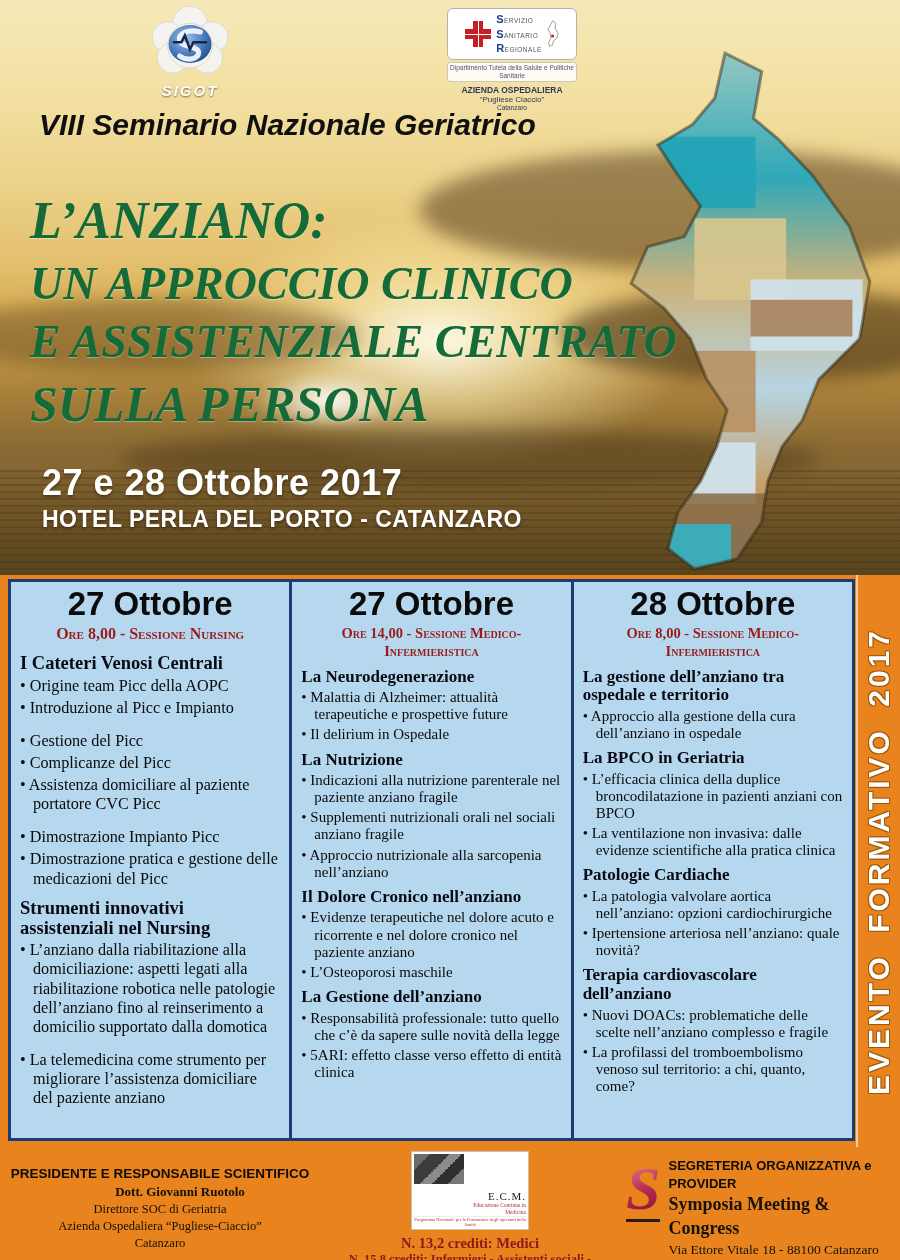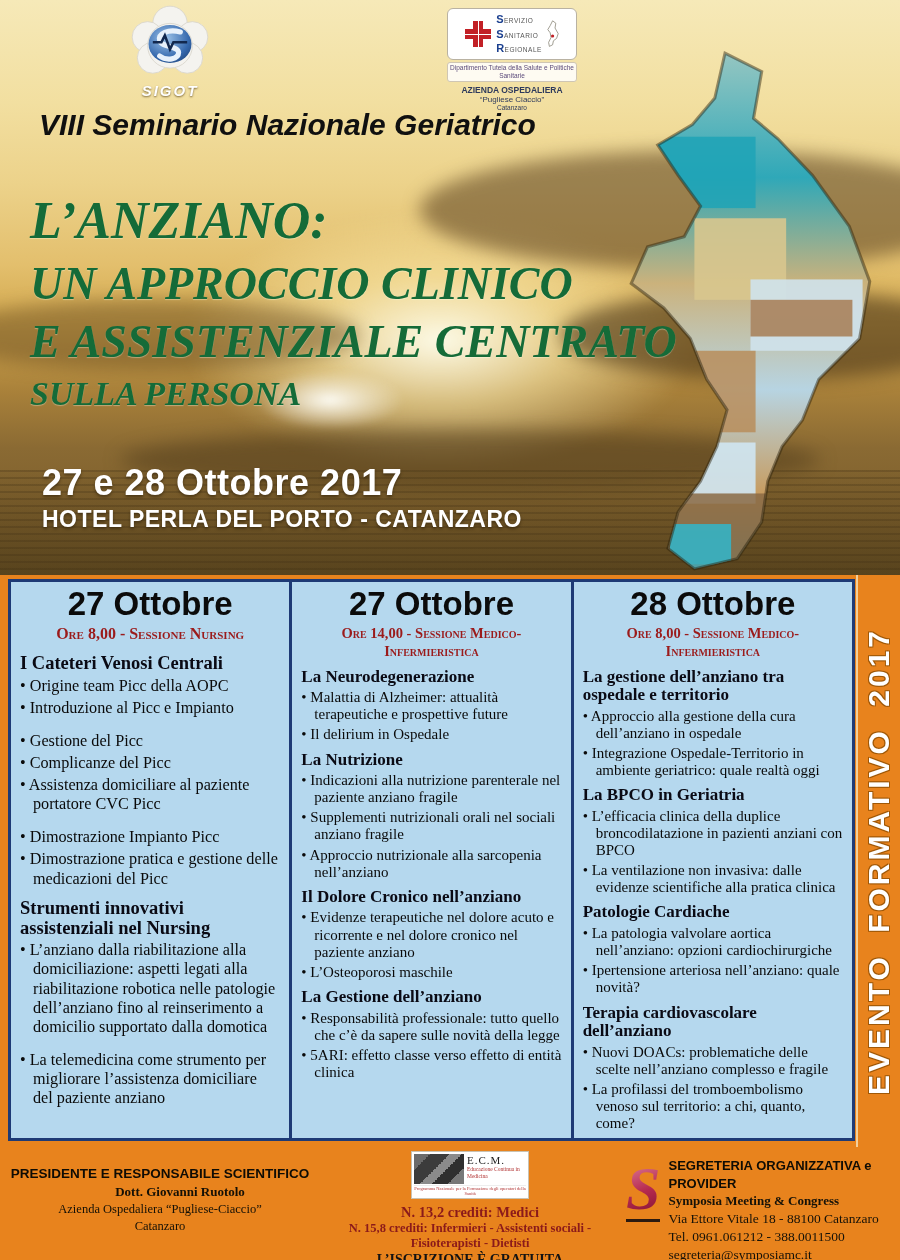--- a/index.html
+++ b/index.html
@@ -21,21 +21,21 @@
   .cloud.c3{left:560px;top:290px;width:420px;height:90px;background:rgba(70,50,24,.6);}
   .cloud.c4{left:120px;top:430px;width:700px;height:60px;background:rgba(78,57,26,.5);}
   .sea{position:absolute;left:0;top:470px;width:900px;height:105px;
     background:repeating-linear-gradient(180deg,rgba(60,44,18,.25) 0 2px,rgba(0,0,0,0) 2px 7px),
     linear-gradient(180deg,rgba(110,85,38,.2),rgba(70,53,22,.55));}
 
   
   .calabria{position:absolute;left:565px;top:45px;}
 
   
-  .sigot{position:absolute;left:122px;top:4px;width:96px;text-align:center;}
+  .sigot{position:absolute;left:142px;top:4px;width:96px;text-align:center;}
   .sigot-label{font-family:"Liberation Sans",sans-serif;font-weight:bold;font-style:italic;
     color:#fff;font-size:15px;letter-spacing:2px;text-shadow:0 1px 2px rgba(90,70,30,.8);margin-top:-6px;}
 
   
   .ssr{position:absolute;left:447px;top:8px;width:130px;text-align:center;
     font-family:"Liberation Sans",sans-serif;}
   .ssr-box{background:#fff;border:1px solid #b9b2a2;border-radius:6px;display:flex;
     align-items:center;justify-content:center;gap:5px;padding:3px 4px;height:44px;}
   .cross{position:relative;width:26px;height:26px;flex:0 0 26px;}
   .cross:before,.cross:after{content:"";position:absolute;background:#c22026;}
@@ -54,21 +54,21 @@
   .ssr-az3{font-size:6.5px;color:#2e3a5c;}
 
   .seminar{position:absolute;left:39px;top:108px;font-family:"Liberation Sans",sans-serif;
     font-weight:bold;font-style:italic;font-size:30px;color:#101010;}
 
   .main-title{position:absolute;left:30px;top:188px;color:#156b38;
     font-weight:bold;font-style:italic;line-height:1.28;text-shadow:0 1px 1px rgba(255,255,240,.35);}
   .main-title .t1{font-size:52px;}
   .main-title .t2{font-size:46px;}
   .main-title .t3{font-size:46px;}
-  .main-title .t4{font-size:34px;}
+  .main-title .t4{font-size:50px;}
 
   .when{position:absolute;left:42px;top:462px;color:#fff;font-family:"Liberation Sans",sans-serif;
     font-weight:bold;text-shadow:0 2px 3px rgba(40,28,8,.55);}
   .when .date{font-size:36px;letter-spacing:.5px;}
   .when .venue{font-size:23px;margin-top:2px;letter-spacing:.5px;}
 
   
   .main{position:absolute;left:0;top:575px;width:900px;height:572px;background:#e8831d;}
   .panels{position:absolute;left:8px;top:4px;display:flex;width:847px;height:562px;
     border:3px solid #1e3a75;box-sizing:border-box;background:#b5d8ee;}
@@ -99,34 +99,34 @@
     display:flex;align-items:flex-start;}
   .f-pres{width:320px;text-align:center;padding-top:18px;line-height:1.35;color:#141006;}
   .f-title{font-family:"Liberation Sans",sans-serif;font-weight:bold;font-size:13.5px;color:#0f0c04;text-align:center;}
   .f-bold{font-weight:bold;font-size:13px;padding-left:40px;}
   .f-reg{font-size:12.5px;}
   .f-ecm{width:300px;text-align:center;padding-top:4px;}
   .ecm-card{width:112px;margin:0 auto;background:#fff;border:1px solid #c9c2b2;padding:2px;}
   .ecm-top{display:flex;align-items:stretch;gap:3px;}
   .ecm-photo{width:50px;height:30px;background:
     linear-gradient(135deg,#6b6b6b 0 20%,#3c3c3c 20% 45%,#8b8b8b 45% 60%,#2f2f2f 60% 80%,#777 80%);}
-  .ecm-tt{flex:1;text-align:left;}
+  .ecm-tt{flex:1;text-align:right;margin-top:36px;}
   .ecm-title{font-size:11px;color:#222;letter-spacing:1px;}
   .ecm-sub{font-size:5.5px;color:#b03030;line-height:1.2;}
   .ecm-cap{font-size:4.5px;color:#b03030;margin-top:1px;border-top:1px solid #eee;}
   .f-credit1{margin-top:5px;font-weight:bold;font-size:14.5px;color:#8b1a1a;}
   .f-credit2{font-weight:bold;font-size:12.5px;color:#8b1a1a;}
   .f-free{font-weight:bold;font-size:14px;color:#131313;margin-top:1px;}
   .f-secr{flex:1;display:flex;align-items:flex-start;padding-top:10px;gap:8px;}
   .symp-s{font-size:62px;line-height:62px;font-style:italic;font-weight:bold;
     background:linear-gradient(160deg,#e58aa5,#b5294e 55%,#7c1030);-webkit-background-clip:text;
     background-clip:text;color:transparent;margin-left:6px;border-bottom:3px solid #2b1a10;}
   .f-secr-lines{line-height:1.35;color:#161208;}
   .s-title{font-family:"Liberation Sans",sans-serif;font-weight:bold;font-size:13px;color:#0f0c04;}
-  .s-bold{font-weight:bold;font-size:13px;}
+  .s-bold{font-weight:bold;font-size:18px;}
   .s-reg{font-size:13.5px;}
 </style>
 </head>
 <body>
 
 <div class="poster">
 
   <div class="header">
     <div class="glow1"></div>
     <div class="cloud c1"></div>
@@ -257,41 +257,41 @@
           <div class="item">L’Osteoporosi maschile</div>
           <div class="sec-h">La Gestione dell’anziano</div>
           <div class="item">Responsabilità professionale: tutto quello che c’è da sapere sulle novità della legge</div>
           <div class="item">5ARI: effetto classe verso effetto di entità clinica</div>
         </div>
         <div class="panel dense">
           <div class="day">28 Ottobre</div>
           <div class="session">Ore 8,00 - Sessione Medico-Infermieristica</div>
           <div class="sec-h">La gestione dell’anziano tra ospedale e territorio</div>
           <div class="item">Approccio alla gestione della cura dell’anziano in ospedale</div>
-          <div class="item">Integrazione Ospedale-Territorio in ambiente geriatrico: quale realtà oggi</div>
           <div class="sec-h">La BPCO in Geriatria</div>
           <div class="item">L’efficacia clinica della duplice broncodilatazione in pazienti anziani con BPCO</div>
           <div class="item">La ventilazione non invasiva: dalle evidenze scientifiche alla pratica clinica</div>
           <div class="sec-h">Patologie Cardiache</div>
           <div class="item">La patologia valvolare aortica nell’anziano: opzioni cardiochirurgiche</div>
           <div class="item">Ipertensione arteriosa nell’anziano: quale novità?</div>
           <div class="sec-h">Terapia cardiovascolare dell’anziano</div>
           <div class="item">Nuovi DOACs: problematiche delle scelte nell’anziano complesso e fragile</div>
           <div class="item">La profilassi del tromboembolismo venoso sul territorio: a chi, quanto, come?</div>
         </div>
       </div>
     <div class="side-strip">
       <div class="side-text">EVENTO FORMATIVO 2017</div>
     </div>
   </div>
 
   <div class="footer">
     <div class="f-pres" id="pres">
         <div class="f-title">PRESIDENTE  E RESPONSABILE SCIENTIFICO</div>
         <div class="f-bold">Dott.  Giovanni Ruotolo</div>
+        <div class="f-reg">Direttore SOC di Geriatria</div>
         <div class="f-reg">Azienda Ospedaliera “Pugliese-Ciaccio”</div>
         <div class="f-reg">Catanzaro</div>
       </div>
 
     <div class="f-ecm">
       <div class="ecm-card">
         <div class="ecm-top">
           <div class="ecm-photo"></div>
           <div class="ecm-tt">
             <div class="ecm-title">E.C.M.</div>

